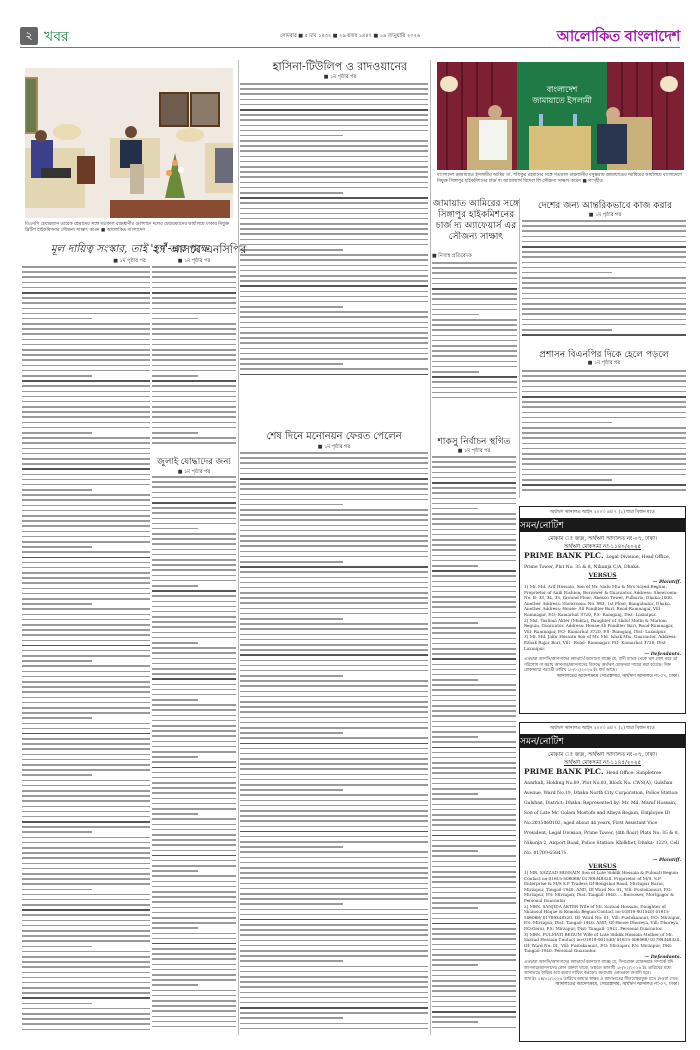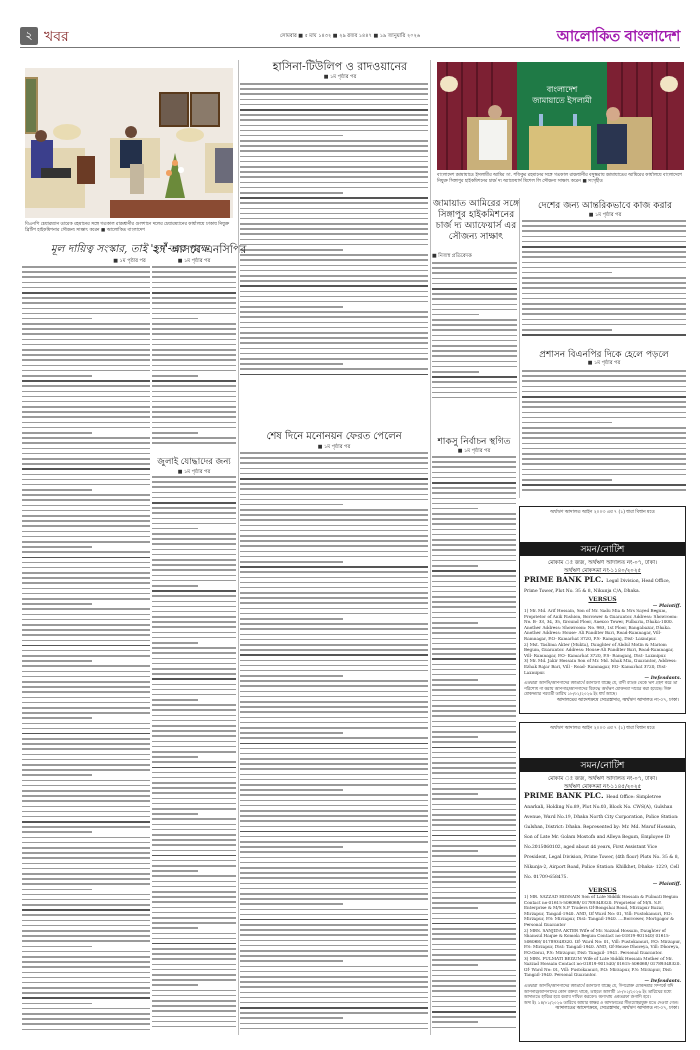--- a/index.html
+++ b/index.html
@@ -2,40 +2,40 @@
 <html><head>
 <meta charset="utf-8">
 <style>
 *{box-sizing:border-box;margin:0;padding:0;}
 html,body{width:700px;height:1050px;background:#fff;overflow:hidden;}
 body{font-family:"DejaVu Serif",serif;color:#222;position:relative;}
 .abs{position:absolute;}
 
 #masthead{left:20px;top:24px;width:660px;height:24px;border-bottom:1px solid #777;}
 #page-num{left:0;top:3px;width:18px;height:18px;background:#666;color:#fff;font-size:11px;text-align:center;line-height:18px;border-radius:2px;}
-#section-name{left:24px;top:1px;font-size:14px;color:#7f1d1d;}
+#section-name{left:24px;top:1px;font-size:14px;color:#15803d;}
 #date-line{left:200px;top:8px;font-size:5px;color:#333;width:260px;text-align:center;}
 #paper-logo{right:0;top:0px;font-size:15px;font-weight:bold;color:#a21caf;letter-spacing:-0.5px;}
 
 .photo{overflow:hidden;}
 #photo-left{left:25px;top:68px;width:208px;height:150px;background:linear-gradient(180deg,#f1ece4 0%,#efe8df 55%,#d9cbb7 56%,#c9b8a2 100%);}
 #photo-right{left:437px;top:62px;width:247px;height:108px;background:#84cc16;}
 .caption{font-size:4.5px;line-height:6px;color:#333;}
 
 .txt{overflow:hidden;}
 .txt .ln{height:1.6px;background:#9a9a9a;margin:0 0 3.6px 0;}
 .txt .ln.short{width:55%;}
 .txt .ln.bold{background:#555;}
 .hl{font-weight:normal;text-align:center;color:#222;white-space:nowrap;}
 .cont{font-size:5px;text-align:center;color:#333;}
 .rule-v{width:1px;background:#bbb;}
 
 .notice{border:1.5px solid #222;background:#fff;overflow:hidden;}
 .notice .topline{font-size:4.5px;text-align:center;padding:2px 0;color:#333;}
-.notice .bar{background:#1a1a1a;color:#fff;font-size:9px;text-align:center;height:14px;line-height:14px;margin-top:24px;}
+.notice .bar{background:#1a1a1a;color:#fff;font-size:9px;text-align:left;height:14px;line-height:14px;}
 .notice .court{font-size:5.5px;text-align:center;line-height:8px;color:#222;margin-top:2px;}
 .notice .case{font-size:5.5px;text-align:center;line-height:8px;color:#222;text-decoration:underline;}
 .notice .bank{font-size:7.5px;font-weight:bold;padding:1px 4px 0 4px;line-height:9px;}
 .notice .bank small{font-size:4.5px;font-weight:normal;}
 .notice .versus{font-size:6px;font-weight:bold;text-align:center;text-decoration:underline;line-height:8px;}
 .notice .plaintiff,.notice .defendants{font-size:4.5px;text-align:right;padding-right:4px;font-style:italic;font-weight:bold;}
 .notice .party{font-size:4.2px;line-height:5.6px;padding:0 4px;color:#333;}
 .notice .sign{font-size:4.5px;text-align:right;padding-right:6px;line-height:6px;}
 </style>
 </head>

